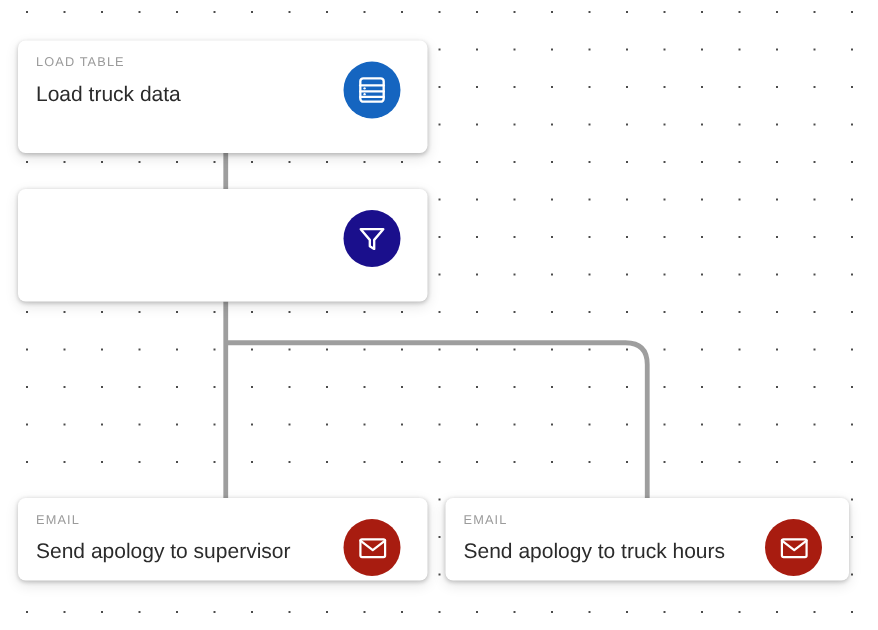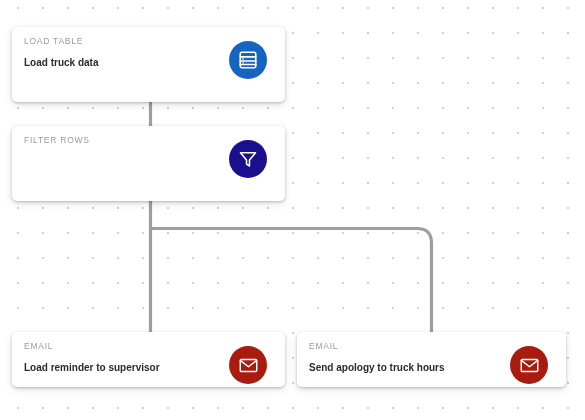--- a/index.html
+++ b/index.html
@@ -45,25 +45,25 @@
     color: #9b9b9b;
     font-size: 8.5px;
     letter-spacing: 0.75px;
     line-height: 11px;
     text-transform: uppercase;
     font-weight: 400;
     white-space: nowrap;
   }
   .node-title {
     color: #2b2b2b;
-    font-size: 10px;
+    font-size: 14px;
     line-height: 15px;
     margin-top: 8px;
     white-space: nowrap;
-    font-weight: 700;
+    font-weight: 400;
   }
   .node-icon {
     position: absolute;
     right: 18px;
     top: 14px;
     width: 38px;
     height: 38px;
     border-radius: 50%;
     display: flex;
     align-items: center;
@@ -94,33 +94,32 @@
           <line x1="3.5" y1="17" x2="20.5" y2="17"></line>
           <line x1="6.6" y1="10.8" x2="6.6" y2="10.8"></line>
           <line x1="6.6" y1="15" x2="6.6" y2="15"></line>
         </svg>
       </div>
     </div>
   </div>
 
   <div class="node" style="left:12px; top:126px; width:273px; height:75px;">
     <div class="node-body">
-      <div class="node-kicker">FILTER ROWS</div>
       <div class="node-icon" style="background:#1a0f8c;">
         <svg width="22" height="22" viewBox="0 0 24 24" fill="none" stroke="#ffffff" stroke-width="1.7" stroke-linecap="round" stroke-linejoin="round">
           <path d="M3.8 5.2 H20.2 L13.6 13 V19.6 L10.4 17.6 V13 Z"></path>
         </svg>
       </div>
     </div>
   </div>
 
   <div class="node" style="left:12px; top:332px; width:273px; height:55px;">
     <div class="node-body">
       <div class="node-kicker">EMAIL</div>
-      <div class="node-title">Load reminder to supervisor</div>
+      <div class="node-title">Send apology to supervisor</div>
       <div class="node-icon" style="background:#a81c10;">
         <svg width="21" height="21" viewBox="0 0 24 24" fill="none" stroke="#ffffff" stroke-width="1.7" stroke-linecap="round" stroke-linejoin="round">
           <rect x="2.6" y="5.2" width="18.8" height="13.6" rx="1.2"></rect>
           <path d="M2.6 6.1 L12 13.4 L21.4 6.1"></path>
         </svg>
       </div>
     </div>
   </div>
 
   <div class="node" style="left:297px; top:332px; width:269px; height:55px;">

